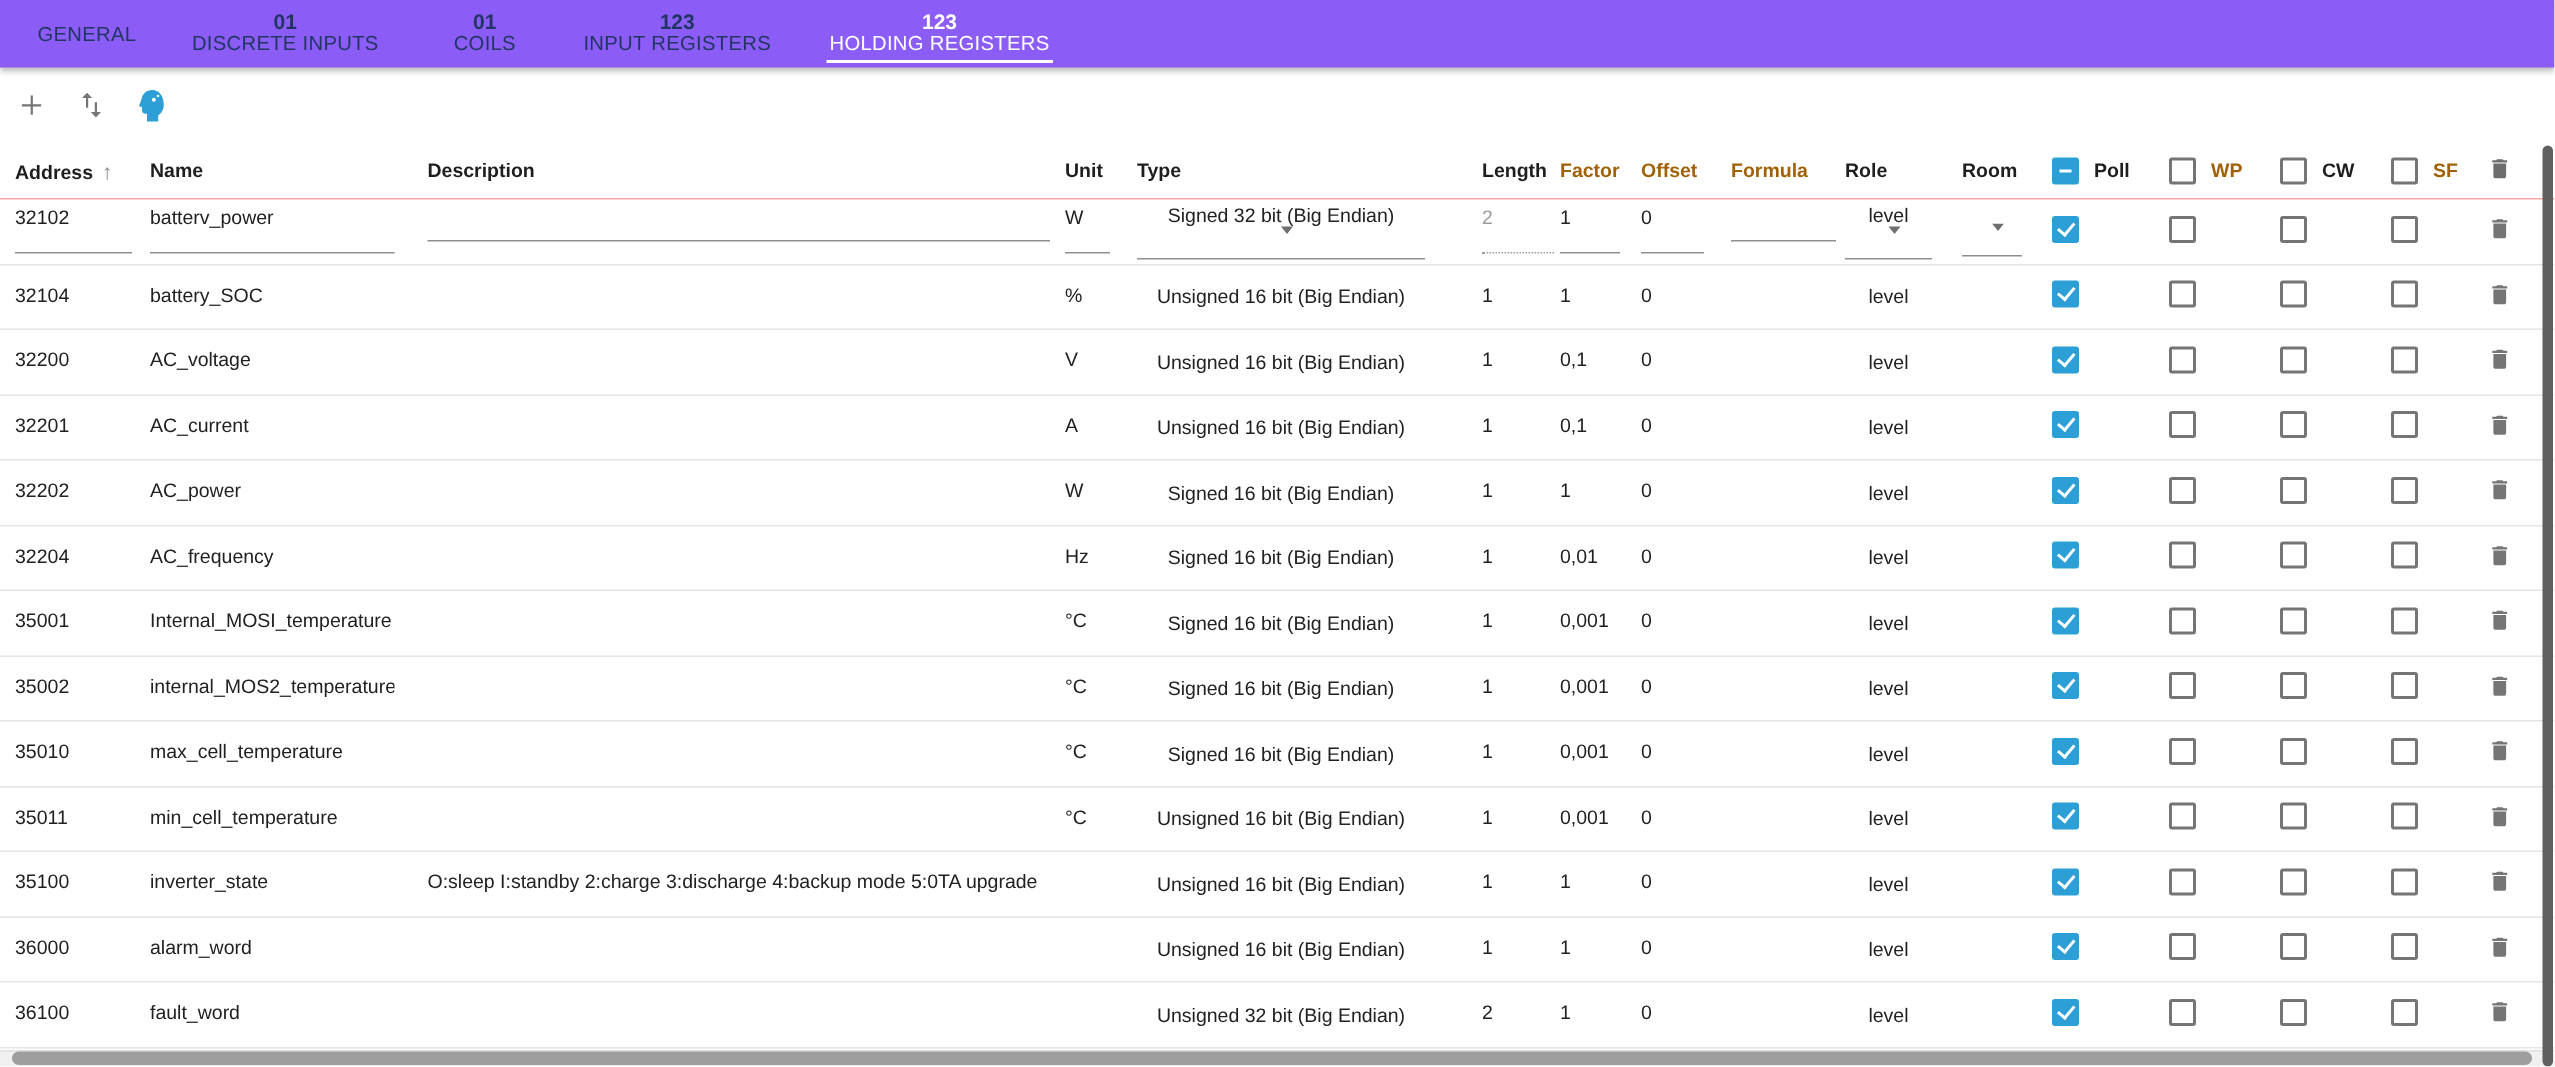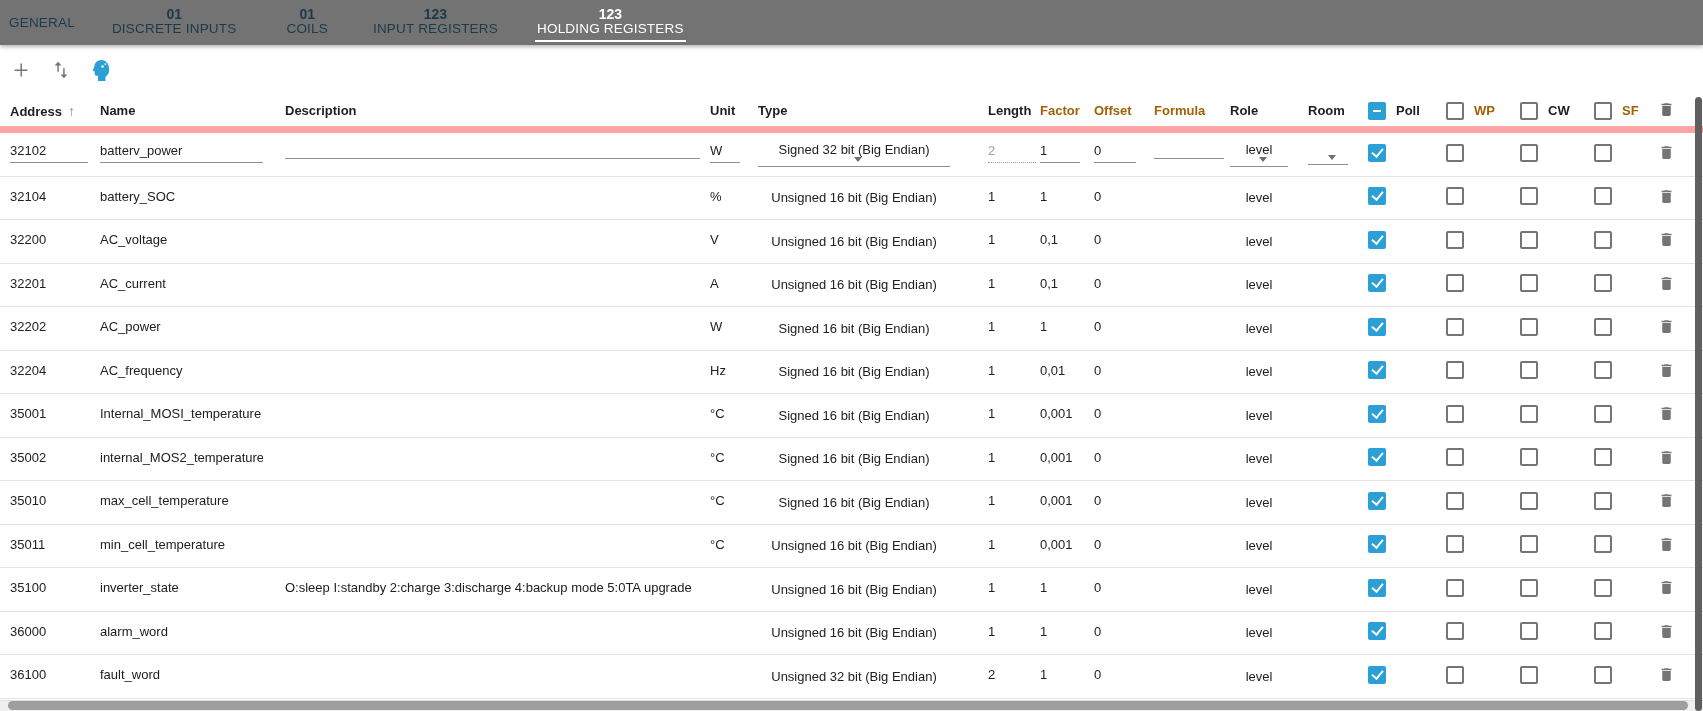--- a/index.html
+++ b/index.html
@@ -3,22 +3,22 @@
 <meta charset="utf-8">
 <style>
   * { box-sizing: border-box; }
   html,body { margin:0; padding:0; }
   body {
     width:1703px; height:711px; overflow:hidden; background:#fff;
     font-family:"Liberation Sans", sans-serif; position:relative;
   }
   
   .appbar {
-    height:45px; background:#737373; display:flex; align-items:stretch;
-    padding-left:7px; position:relative; z-index:3;
+    height:45px; background:#8b5cf6; display:flex; align-items:stretch;
+    padding-left:23px; position:relative; z-index:3;
     box-shadow:0 2px 4px rgba(0,0,0,.28);
   }
   .tab {
     display:flex; flex-direction:column; align-items:center; justify-content:center;
     color:rgba(10,45,66,.82); cursor:pointer; position:relative; padding:0 2px;
   }
   .tab .badge { font-size:14px; font-weight:bold; line-height:13px; min-height:0; }
   .tab .badge:empty { display:none; }
   .tab .label { font-size:13.5px; line-height:16px; letter-spacing:.2px; white-space:nowrap; }
   .tab.active { color:#fff; }
@@ -35,36 +35,36 @@
   .icon-btn svg { display:block; }
 
   
   .grid-cols {
     display:grid;
     grid-template-columns:90px 185px 425px 48px 230px 52px 54px 60px 76px 78px 60px 78px 74px 74px 64px 42px;
     padding-left:10px; align-items:center;
   }
   .thead {
     height:38px; font-size:13px; font-weight:bold; color:#1e1e1e;
-    border-bottom:7px solid #fca5a5;
+    border-bottom:1px solid #fca5a5;
   }
   .thead .blue { color:#a16207; }
   .sort-arrow { color:#8a8a8a; font-weight:normal; font-size:14px; margin-left:6px; }
   .hcheck { display:flex; align-items:center; gap:10px; }
 
   .tr {
     height:43.5px; font-size:13px; color:#212121; border-bottom:1px solid #e4e4e4;
   }
   .fld { display:inline-block; white-space:nowrap; overflow:hidden; }
   .sel { display:inline-flex; align-items:center; justify-content:space-between;flex-direction:column; }
   .caret { width:0; height:0; border-left:4.5px solid transparent; border-right:4.5px solid transparent; border-top:5px solid #6f6f6f; display:inline-block; margin-left:8px; flex:none; }
   .tr:not(.editing) .caret { display:none; }
   .tr:not(.editing) .fld { border-bottom:none !important; }
 
-  .editing .fld { border-bottom:1px solid #8f8f8f; padding-bottom:4px; }
+  .editing .fld { border-bottom:1px solid #8f8f8f; padding-bottom:16px; }
   .f-addr { width:78px; }
   .f-name { width:163px; }
   .f-desc { width:415px; }
   .f-unit { width:30px; }
   .f-type { width:192px; }
   .f-len  { width:48px; }
   .f-factor { width:40px; }
   .f-offset { width:42px; }
   .f-formula { width:70px; }
   .f-role { width:58px; }

